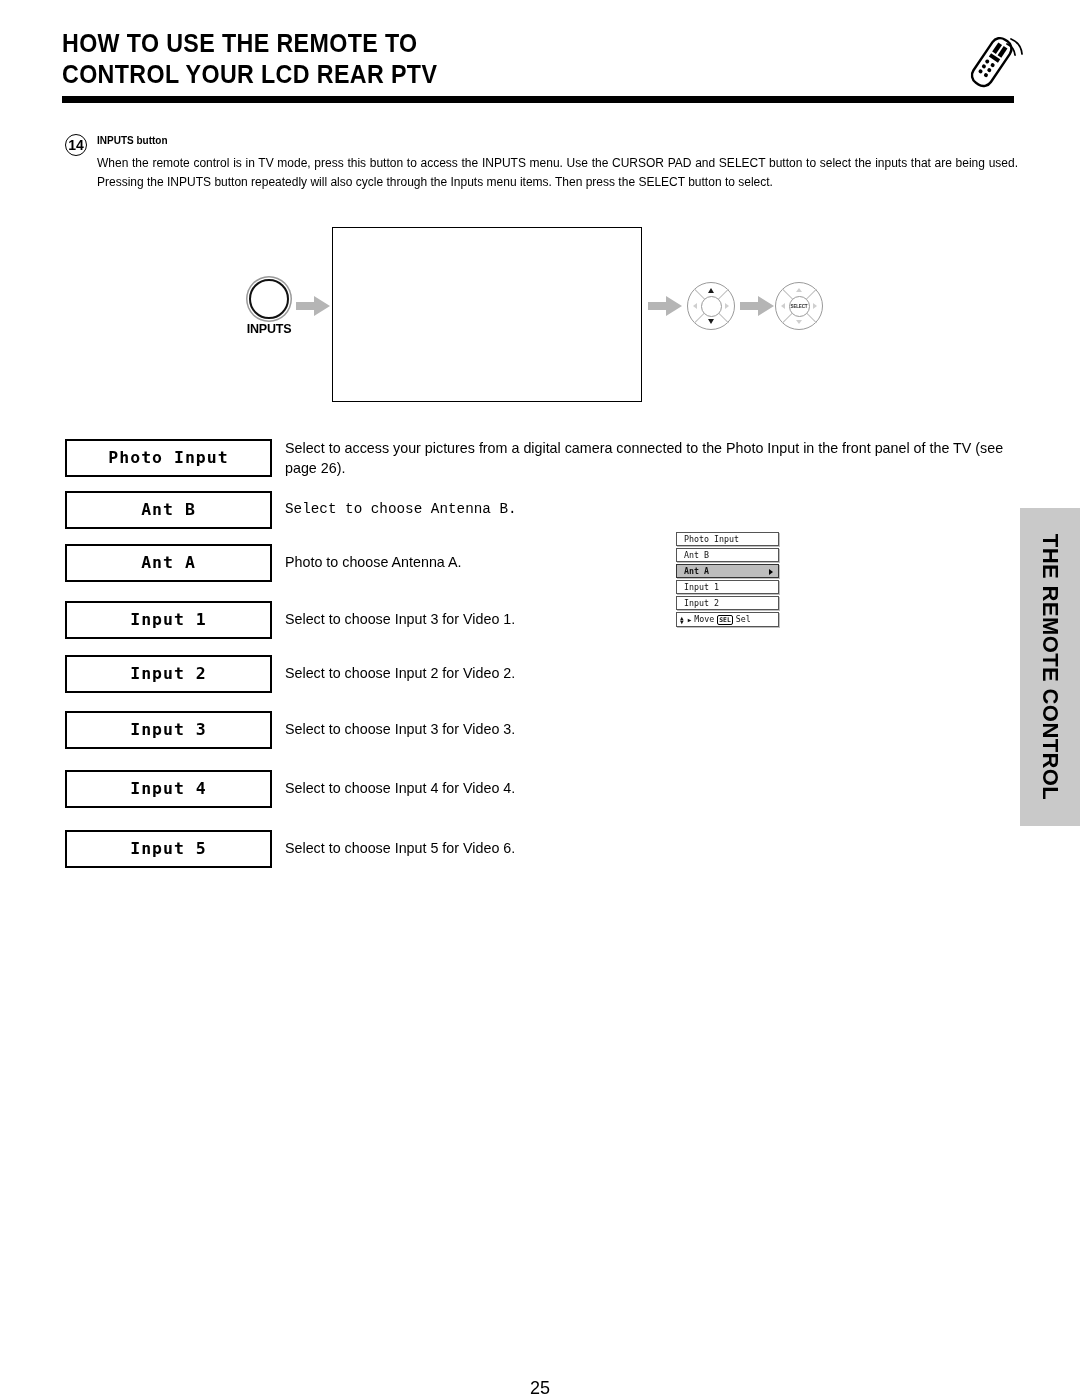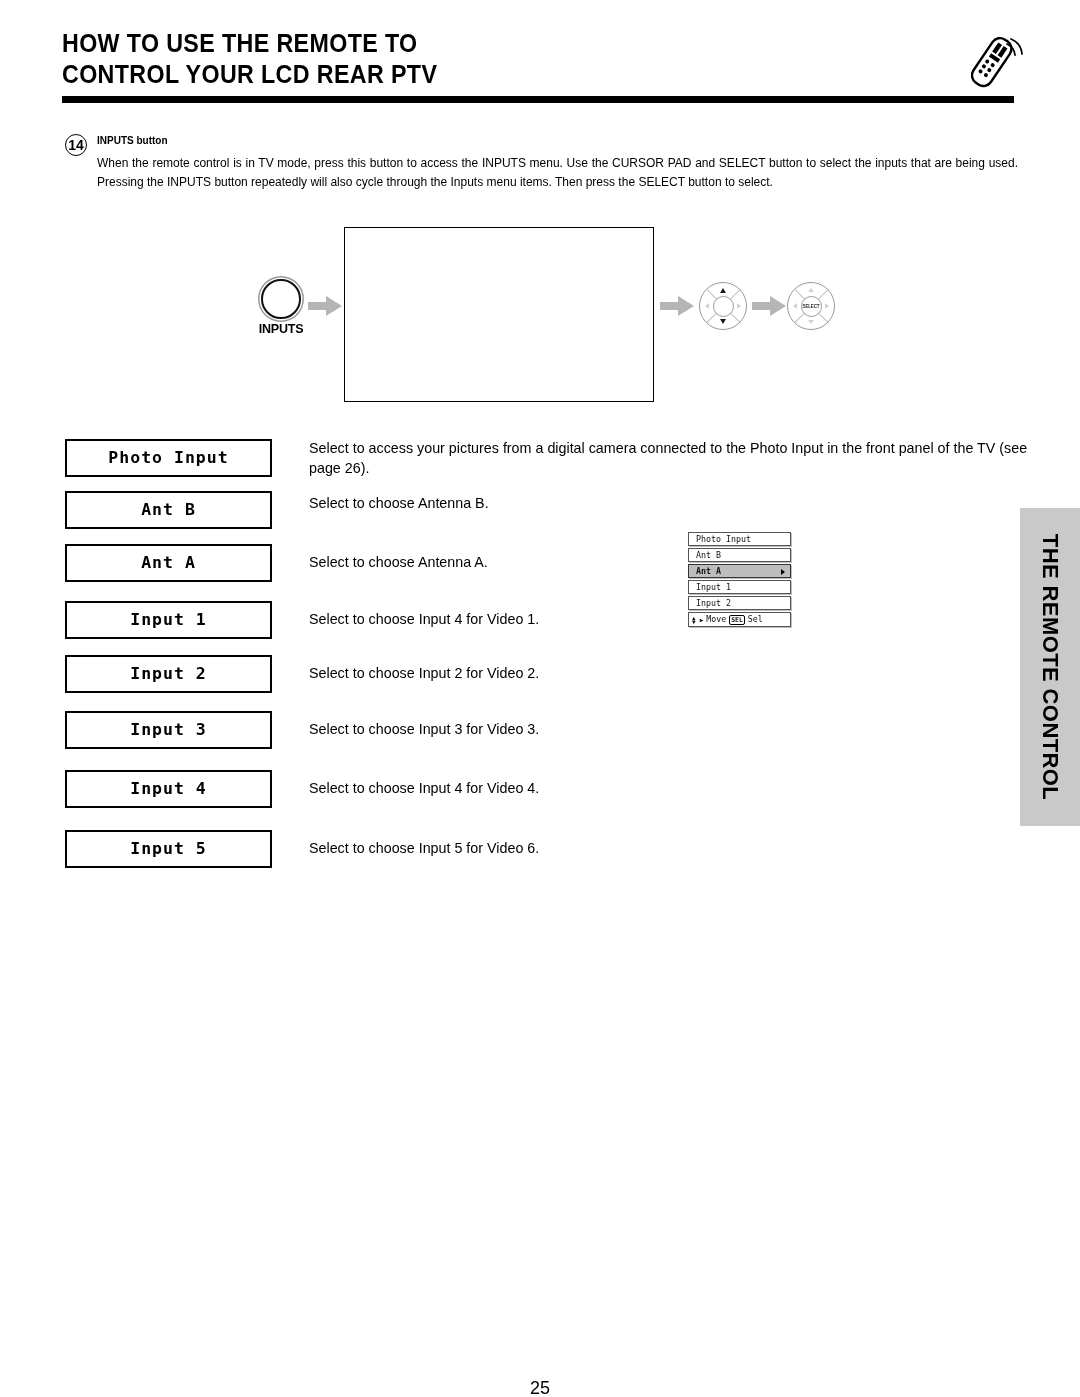--- a/index.html
+++ b/index.html
@@ -77,21 +77,21 @@
     left: 97px;
     top: 154px;
     width: 921px;
     font-size: 12px;
     line-height: 19.2px;
     text-align: justify;
   }
   #section-body p { margin: 0; }
 
   
-  #diagram { position: absolute; left: 12px; top: 0; width: 1048px; height: 1397px;
+  #diagram { position: absolute; left: 0; top: 0; width: 1048px; height: 1397px;
              pointer-events: none; }
 
   #inputs-btn-wrap {
     position: absolute;
     left: 243px;
     top: 279px;
     width: 52px;
     text-align: center;
   }
   #inputs-circle {
@@ -282,21 +282,20 @@
     text-align: center;
     letter-spacing: 1px;
     color: #000;
   }
   .row-desc {
     position: absolute;
     left: 220px;
     width: 745px;
     font-size: 14.3px;
     line-height: 19.5px;
-    margin-left: 24px;
   }
 
   
   #side-tab {
     position: absolute;
     left: 1020px;
     top: 508px;
     width: 60px;
     height: 318px;
     background: #c9c9c9;
@@ -447,31 +446,31 @@
 
 <div id="rows">
 
   <div class="row" style="top:439px;">
     <div class="btn-box">Photo Input</div>
     <div class="row-desc">Select to access your pictures from a digital camera connected to the Photo Input in the front panel of the TV (see page 26).</div>
   </div>
 
   <div class="row" style="top:491px;">
     <div class="btn-box">Ant B</div>
-    <div class="row-desc" style="top:3px;">Select to choose Antenna B.</div>
+    <div class="row-desc" style="top:9px;font-family:Liberation Mono, monospace;">Select to choose Antenna B.</div>
   </div>
 
   <div class="row" style="top:544px;">
     <div class="btn-box">Ant A</div>
-    <div class="row-desc" style="top:9px;">Select to choose Antenna A.</div>
+    <div class="row-desc" style="top:9px;">Photo to choose Antenna A.</div>
   </div>
 
   <div class="row" style="top:601px;">
     <div class="btn-box">Input 1</div>
-    <div class="row-desc" style="top:9px;">Select to choose Input 4 for Video 1.</div>
+    <div class="row-desc" style="top:9px;">Select to choose Input 3 for Video 1.</div>
   </div>
 
   <div class="row" style="top:655px;">
     <div class="btn-box">Input 2</div>
     <div class="row-desc" style="top:9px;">Select to choose Input 2 for Video 2.</div>
   </div>
 
   <div class="row" style="top:711px;">
     <div class="btn-box">Input 3</div>
     <div class="row-desc" style="top:9px;">Select to choose Input 3 for Video 3.</div>

